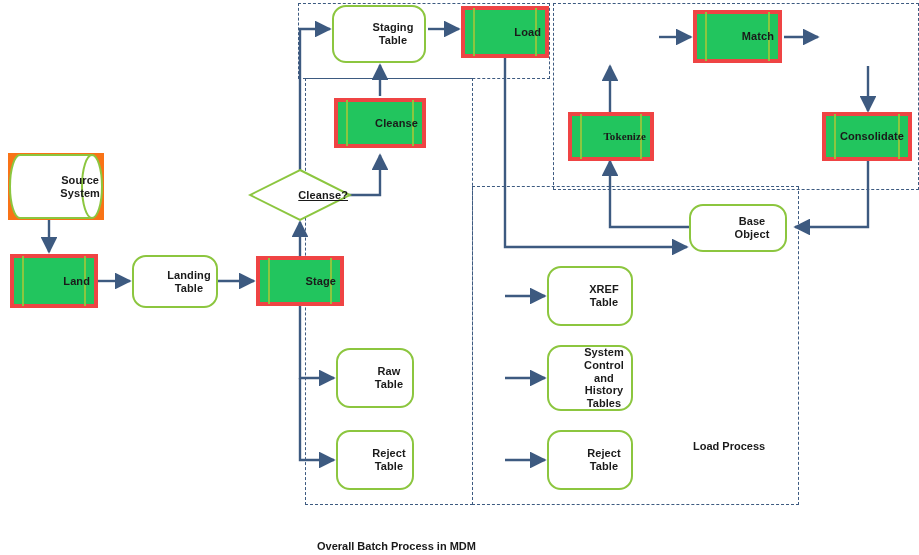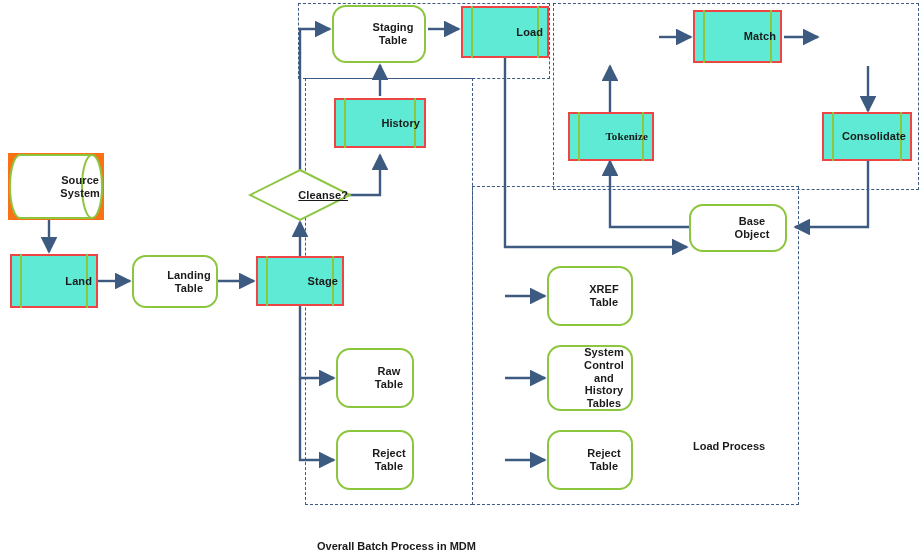--- a/index.html
+++ b/index.html
@@ -4,21 +4,21 @@
 <style>
   html,body{margin:0;padding:0;background:#ffffff;}
   body{font-family:"Liberation Sans",sans-serif;}
   #stage{position:relative;width:919px;height:555px;background:#ffffff;overflow:hidden;}
   #svg-layer{position:absolute;left:0;top:0;width:919px;height:555px;}
   .node{position:absolute;box-sizing:border-box;display:flex;align-items:center;justify-content:flex-end;text-align:center;font-weight:bold;font-size:11px;color:#1a1a1a;line-height:1.18;letter-spacing:0.1px;padding-left:28px;}
   .node .lbl{position:relative;z-index:3;padding:0 4px;white-space:pre-line;}
   
   .n-round{border:2px solid #8CC63F;border-radius:14px;background:#ffffff;}
   
-  .n-proc{border:2px solid #ef4444;background:#5eead4;}
+  .n-proc{border:4px solid #ef4444;background:#22c55e;}
   .n-proc::before,.n-proc::after{content:"";position:absolute;top:-2px;bottom:-2px;width:0;border-left:2px solid #8CC63F;z-index:2;}
   .n-proc::before{left:8px;}
   .n-proc::after{right:8px;}
   
   .n-db{background:#f97316;}
   .n-db .cyl{position:absolute;left:0;top:0;right:0;bottom:0;z-index:1;}
   
   .n-dia{background:transparent;text-decoration:underline;}
   .n-dia .dia{position:absolute;left:0;top:0;right:0;bottom:0;z-index:1;}
   .dash-box{position:absolute;border:1.5px dashed #3d5a80;box-sizing:border-box;background:transparent;}
@@ -88,21 +88,21 @@
   </div>
 
   <div class="node n-dia" style="left:248px;top:168px;width:104px;height:54px;">
     <svg class="dia" viewBox="0 0 104 54" preserveAspectRatio="none">
       <path d="M 52 2 L 102 27 L 52 52 L 2 27 Z" fill="#ffffff" stroke="#8CC63F" stroke-width="2"></path>
     </svg>
     <span class="lbl">Cleanse?</span>
   </div>
 
   <div class="node n-proc" style="left:334px;top:98px;width:92px;height:50px;">
-    <span class="lbl">History</span>
+    <span class="lbl">Cleanse</span>
   </div>
 
   <div class="node n-round" style="left:332px;top:5px;width:94px;height:58px;">
     <span class="lbl">Staging Table</span>
   </div>
 
   <div class="node n-proc" style="left:461px;top:6px;width:88px;height:52px;">
     <span class="lbl">Load</span>
   </div>
 

